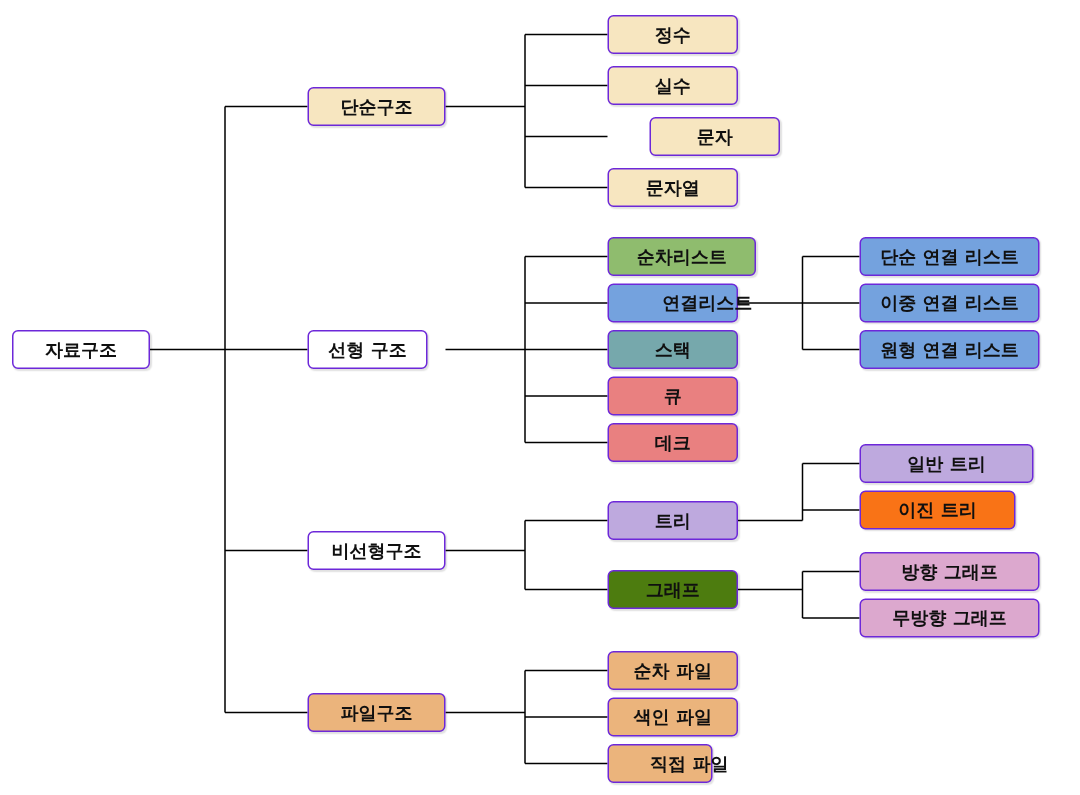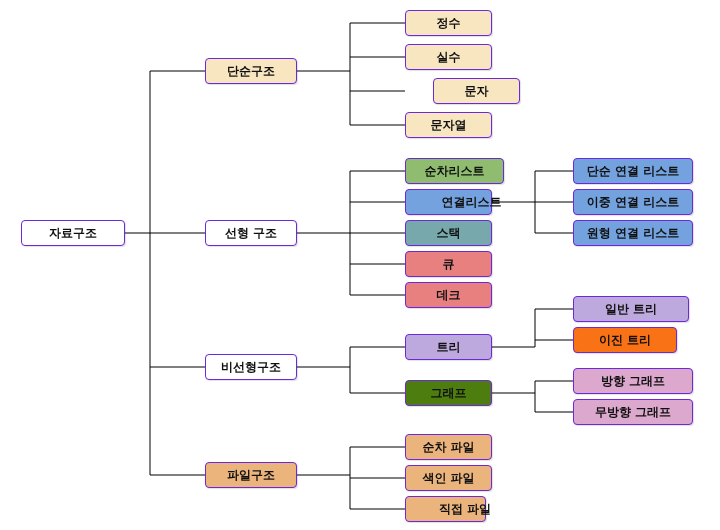--- a/index.html
+++ b/index.html
@@ -43,24 +43,24 @@
       M100 233 H150 M150 71 V475 M150 71 H205 M150 233 H205 M150 367 H205 M150 475 H205
       M297 71 H350 M350 23 V125 M350 23 H405 M350 57 H405 M350 91 H405 M350 125 H405
       M297 233 H350 M350 171 V295 M350 171 H405 M350 202 H405 M350 233 H405 M350 264 H405 M350 295 H405
       M492 202 H535 M535 171 V233 M535 171 H573 M535 202 H573 M535 233 H573
       M297 367 H350 M350 347 V393 M350 347 H405 M350 393 H405
       M492 347 H535 M535 309 V347 M535 309 H573 M535 340 H573
       M492 393 H535 M535 381 V412 M535 381 H573 M535 412 H573
       M297 475 H350 M350 447 V509 M350 447 H405 M350 478 H405 M350 509 H405"></path>
   </svg>
 
-  <div class="node" style="left: 8px; top: 220px; width: 104px; background-color: rgb(255, 255, 255); margin-left: 13px;">자료구조</div>
+  <div class="node" style="left: 8px; top: 220px; width: 92px; background-color: rgb(255, 255, 255);">자료구조</div>
 
   <div class="node" style="left: 205px; top: 58px; width: 92px; background-color: rgb(247, 230, 192);">단순구조</div>
-  <div class="node" style="left: 205px; top: 220px; width: 92px; background-color: rgb(255, 255, 255);">선형 구조</div>
+  <div class="node" style="left: 205px; top: 220px; width: 80px; background-color: rgb(255, 255, 255);">선형 구조</div>
   <div class="node" style="left: 205px; top: 354px; width: 92px; background-color: rgb(255, 255, 255);">비선형구조</div>
   <div class="node" style="left: 205px; top: 462px; width: 92px; background-color: rgb(235, 180, 124);">파일구조</div>
 
   <div class="node" style="left: 405px; top: 10px; width: 87px; background-color: rgb(247, 230, 192);">정수</div>
   <div class="node" style="left: 405px; top: 44px; width: 87px; background-color: rgb(247, 230, 192);">실수</div>
   <div class="node" style="left: 405px; top: 78px; width: 87px; background-color: rgb(247, 230, 192); margin-left: 28px;">문자</div>
   <div class="node" style="left: 405px; top: 112px; width: 87px; background-color: rgb(247, 230, 192);">문자열</div>
 
   <div class="node" style="left: 405px; top: 158px; width: 99px; background-color: rgb(143, 188, 110);">순차리스트</div>
   <div class="node" style="left: 405px; top: 189px; width: 87px; background-color: rgb(116, 162, 222); padding-left: 46px;">연결리스트</div>
@@ -76,15 +76,15 @@
   <div class="node" style="left: 405px; top: 380px; width: 87px; background-color: #4d7c0f;">그래프</div>
 
   <div class="node" style="left: 573px; top: 296px; width: 116px; background-color: rgb(190, 169, 222);">일반 트리</div>
   <div class="node" style="left: 573px; top: 327px; width: 104px; background-color: #f97316;">이진 트리</div>
 
   <div class="node" style="left: 573px; top: 368px; width: 120px; background-color: rgb(220, 168, 206);">방향 그래프</div>
   <div class="node" style="left: 573px; top: 399px; width: 120px; background-color: rgb(220, 168, 206);">무방향 그래프</div>
 
   <div class="node" style="left: 405px; top: 434px; width: 87px; background-color: rgb(235, 180, 124);">순차 파일</div>
   <div class="node" style="left: 405px; top: 465px; width: 87px; background-color: rgb(235, 180, 124);">색인 파일</div>
-  <div class="node" style="left: 405px; top: 496px; width: 81px; background-color: rgb(235, 180, 124); padding-left: 39px;">직접 파일</div>
+  <div class="node" style="left: 405px; top: 496px; width: 70px; background-color: rgb(235, 180, 124); padding-left: 39px;">직접 파일</div>
 
 </div>
 
 </body></html>

